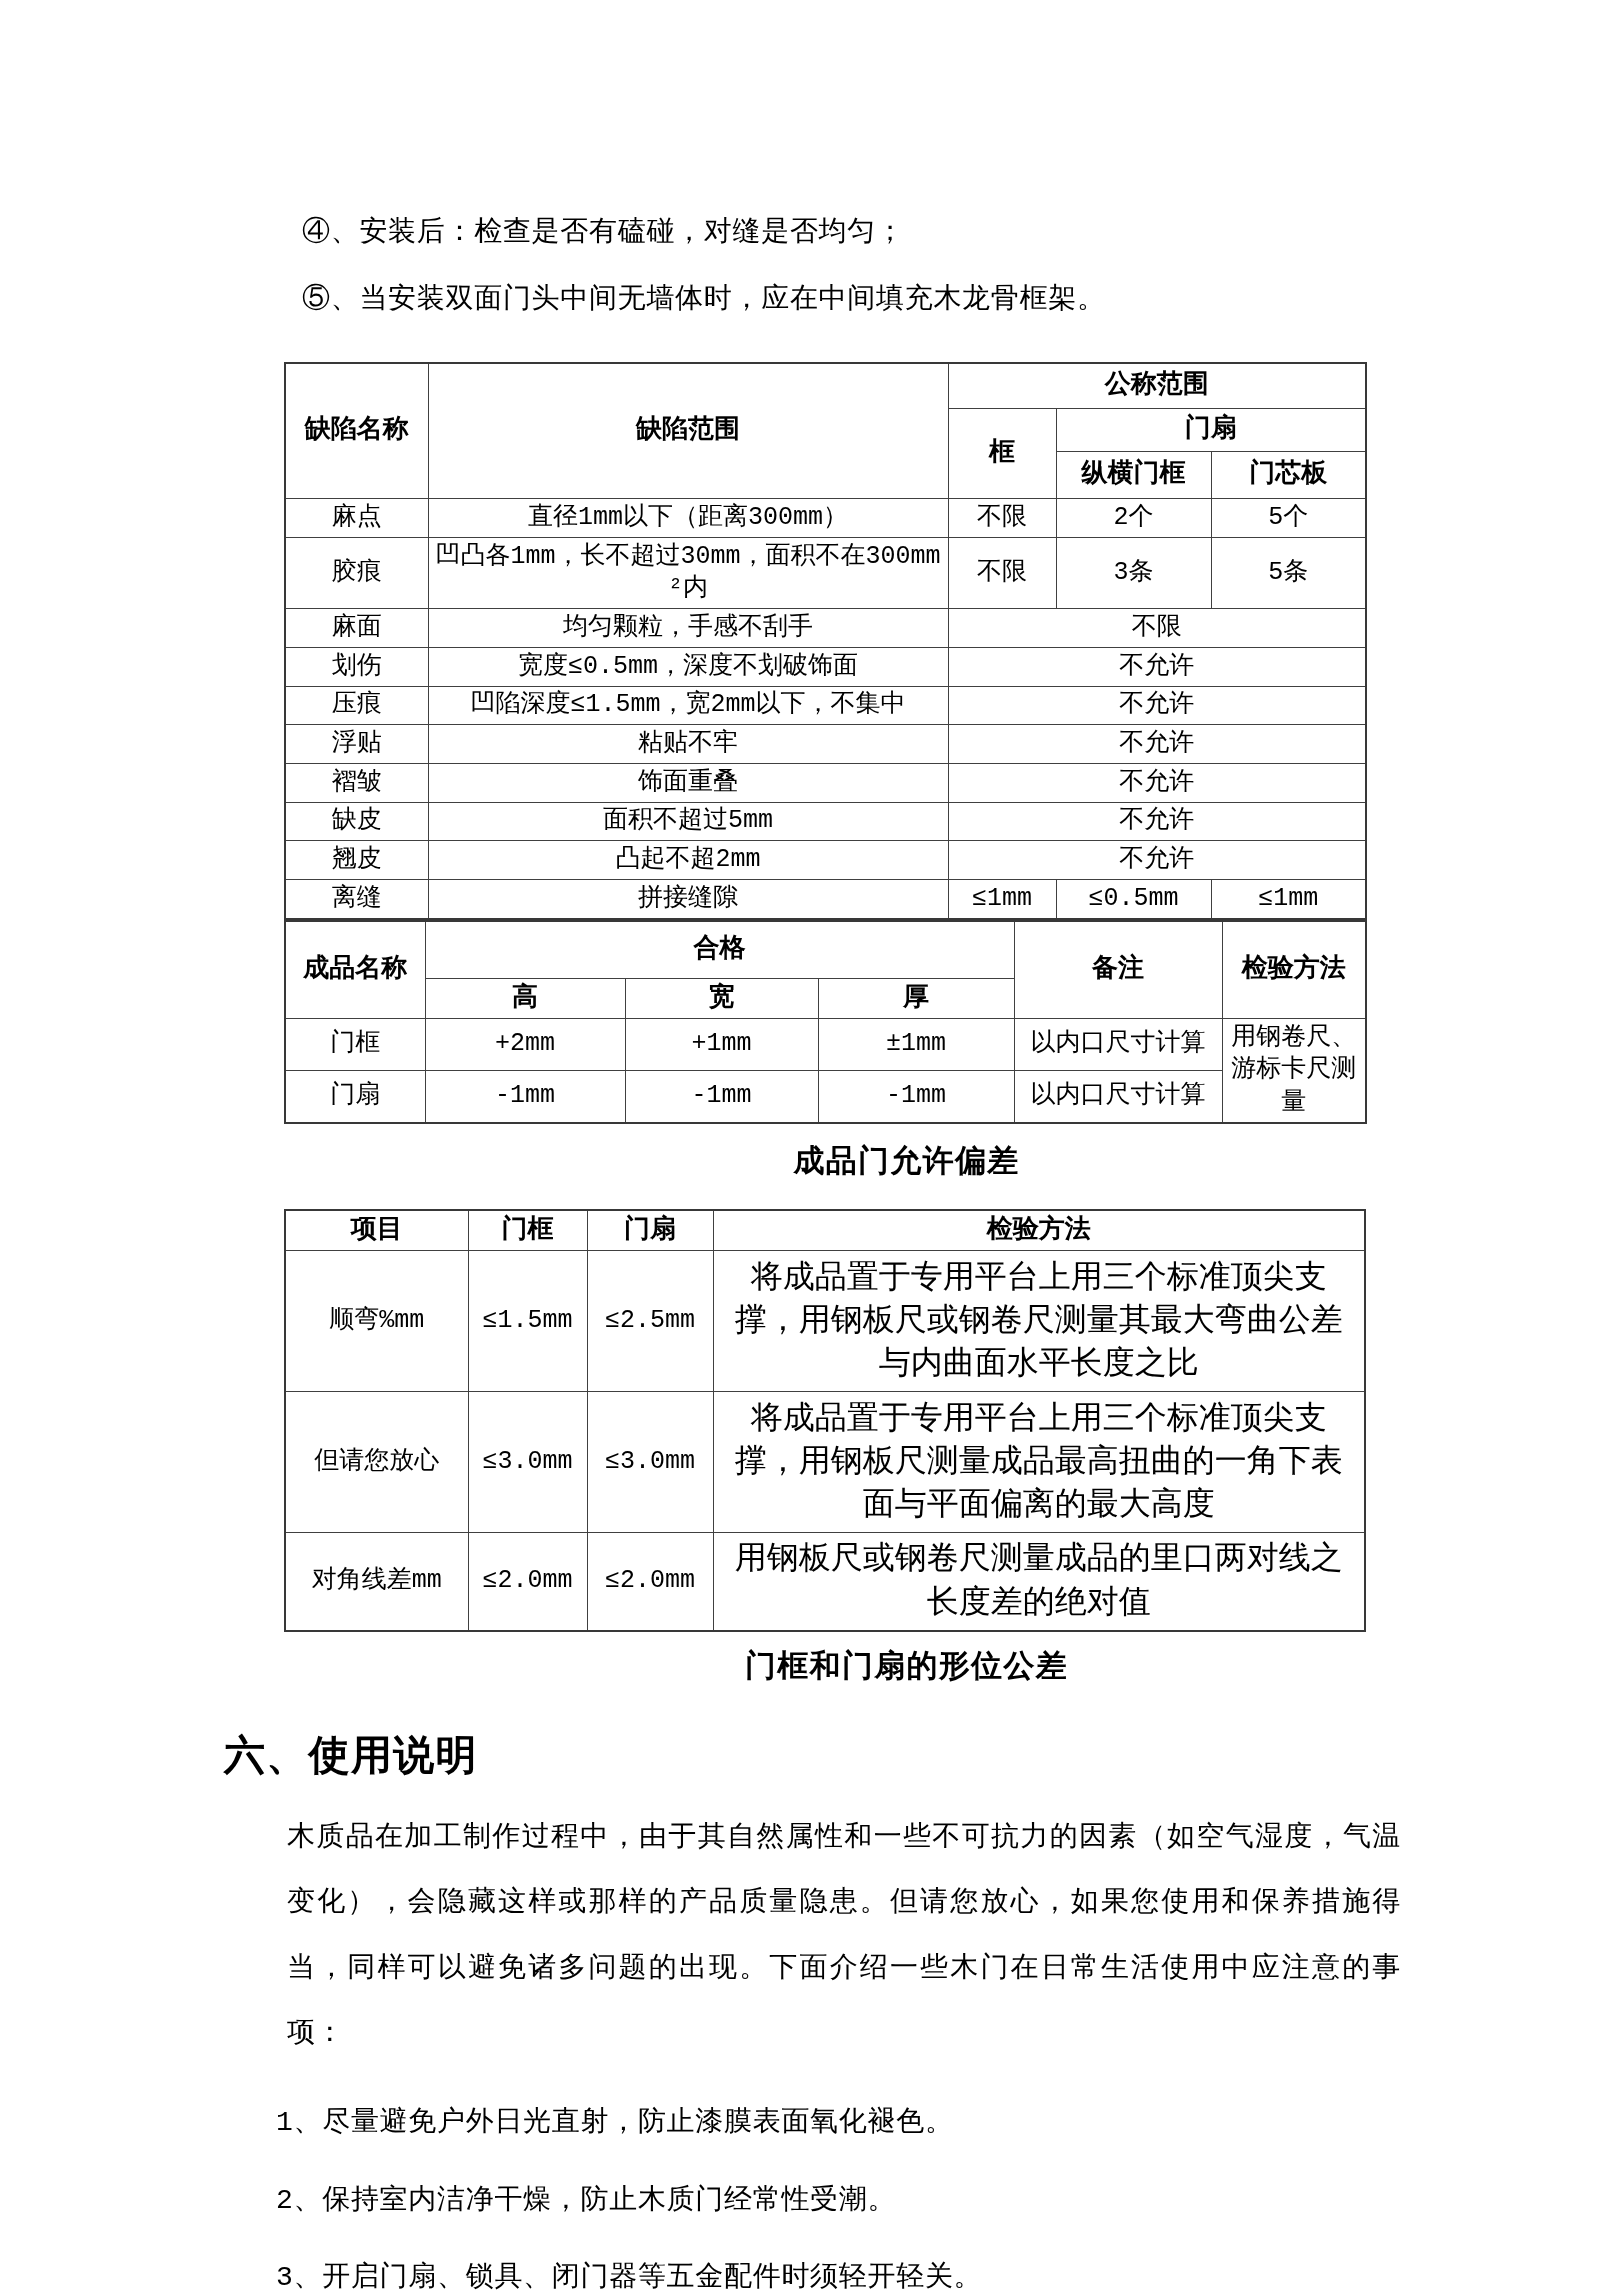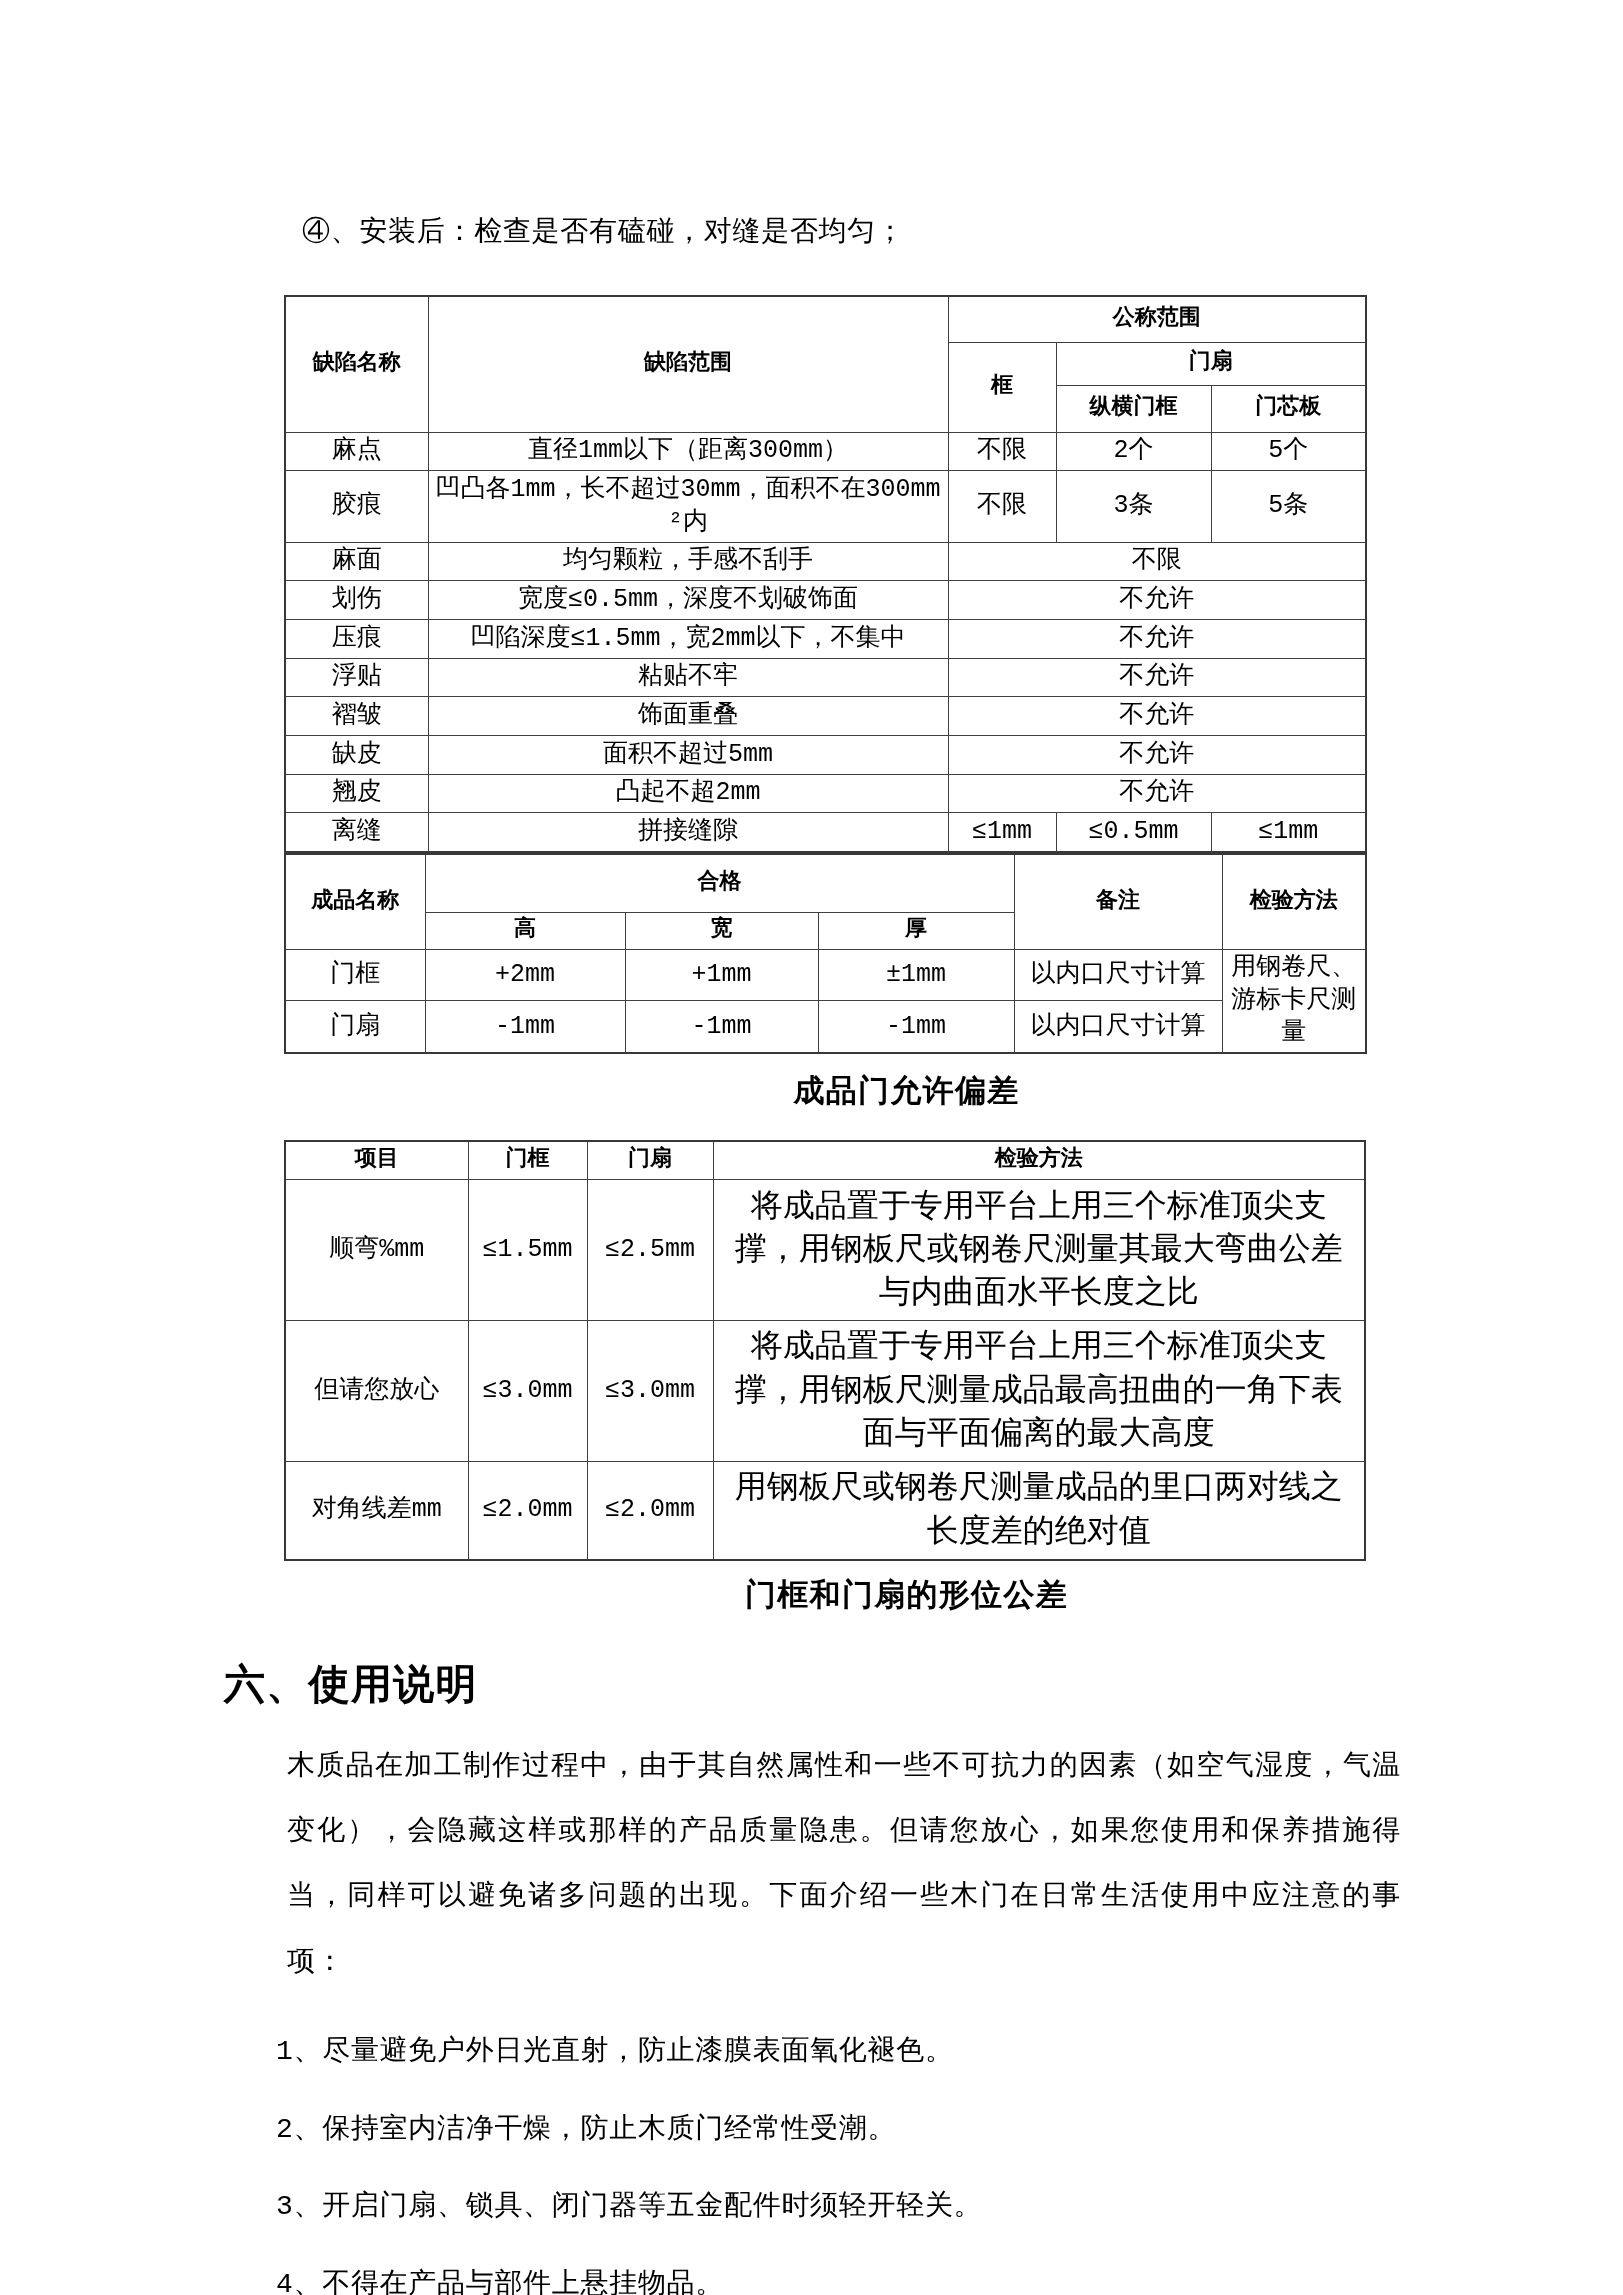--- a/index.html
+++ b/index.html
@@ -39,21 +39,21 @@
     text-align:center;
     vertical-align:middle;
     font-size:25px;
     line-height:1.3;
     padding:2.6px 6.5px;
     overflow:hidden;
     word-break:break-all;
   }
   table.doc th{
     font-weight:bold;
-    font-size:22px;
+    font-size:26px;
     margin-top:28px;
   }
   table.defects tr.hdr1{height:46px;}
   table.defects tr.hdr2{height:43px;}
   table.defects tr.hdr3{height:47px;}
   table.defects tr.data{height:33px;}
   table.finished tr.hdr1{height:58px;}
   table.finished tr.hdr2{height:37px;}
   table.finished tr.data{height:34px;}
   table.tolerance tr.hdr1{height:39px;}
@@ -97,20 +97,21 @@
     letter-spacing:0.7px;
   }
 </style>
 </head>
 <body>
 
 <div class="page">
   <div class="content">
 
     <p class="intro-item">④、安装后：检查是否有磕碰，对缝是否均匀；</p>
+    <p class="intro-item">⑤、当安装双面门头中间无墙体时，应在中间填充木龙骨框架。</p>
 
     <div class="gap-t1"></div>
 
     <table class="doc defects">
       <colgroup>
         <col style="width:143px">
           <col style="width:520px">
           <col style="width:108px">
           <col style="width:155px">
           <col style="width:155px">

